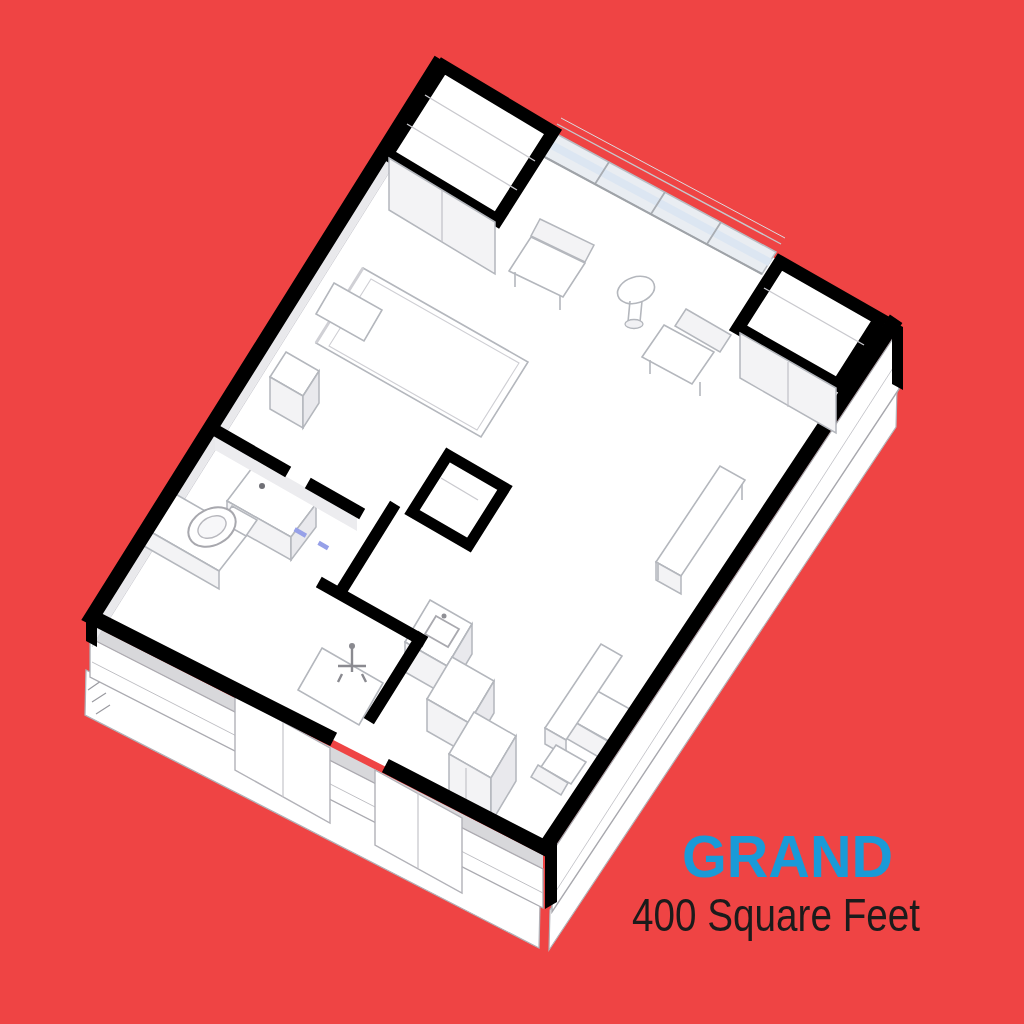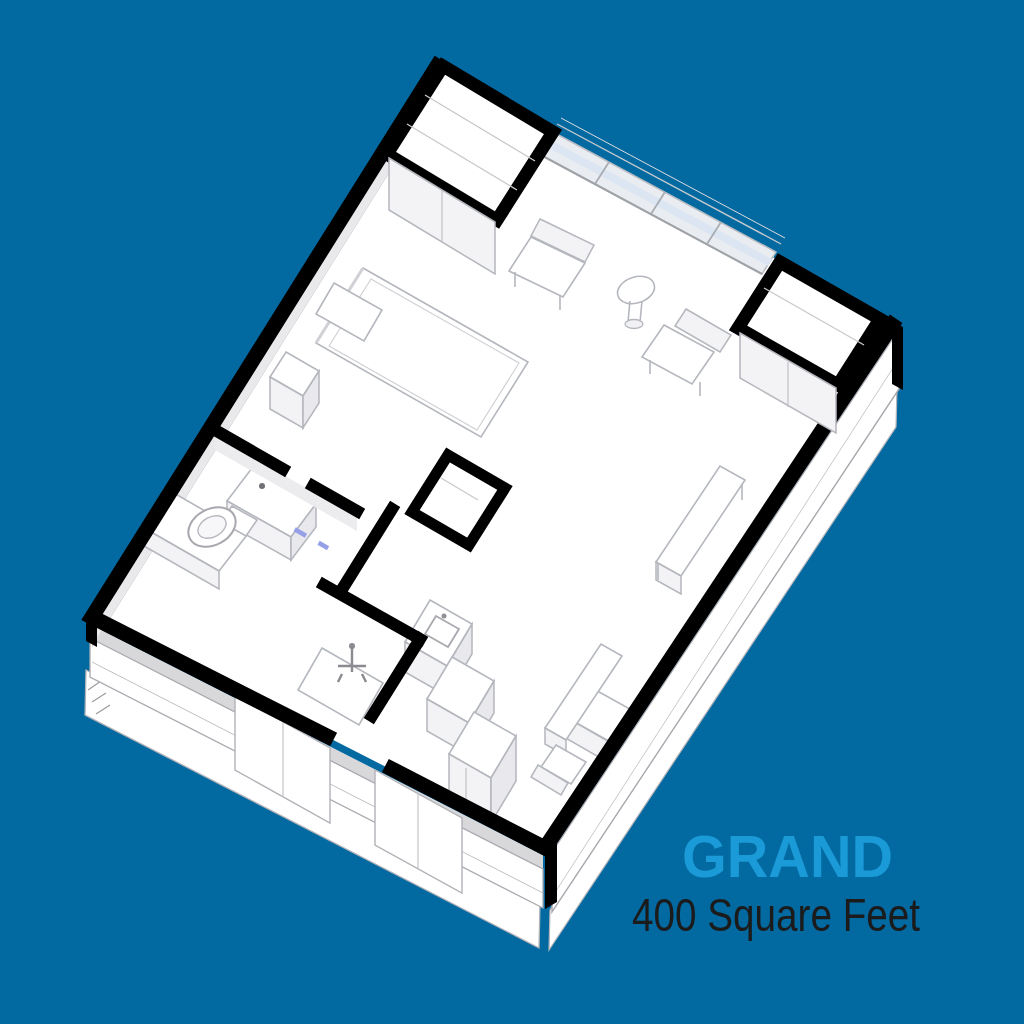--- a/index.html
+++ b/index.html
@@ -1,17 +1,17 @@
 <!DOCTYPE html>
 <html><head>
 <meta charset="utf-8">
 <style>
   html,body{margin:0;padding:0;background:#ffffff;}
   body{font-family:"Liberation Sans", sans-serif;}
-  .stage{position:relative;width:1024px;height:1024px;background:#0369a1;overflow:hidden;}
+  .stage{position:relative;width:1024px;height:1024px;background:#ef4444;overflow:hidden;}
   svg{display:block;}
   .thin{fill:none;stroke:#b4b7bd;stroke-width:1.6;}
   .fw{fill:#ffffff;stroke:#b4b7bd;stroke-width:1.6;}
   .fl{fill:#f3f3f5;stroke:#b4b7bd;stroke-width:1.5;}
   .fd{fill:#e9e9ed;stroke:#b4b7bd;stroke-width:1.5;}
   .wall{stroke:#000000;fill:none;}
 </style>
 </head>
 <body>
 

